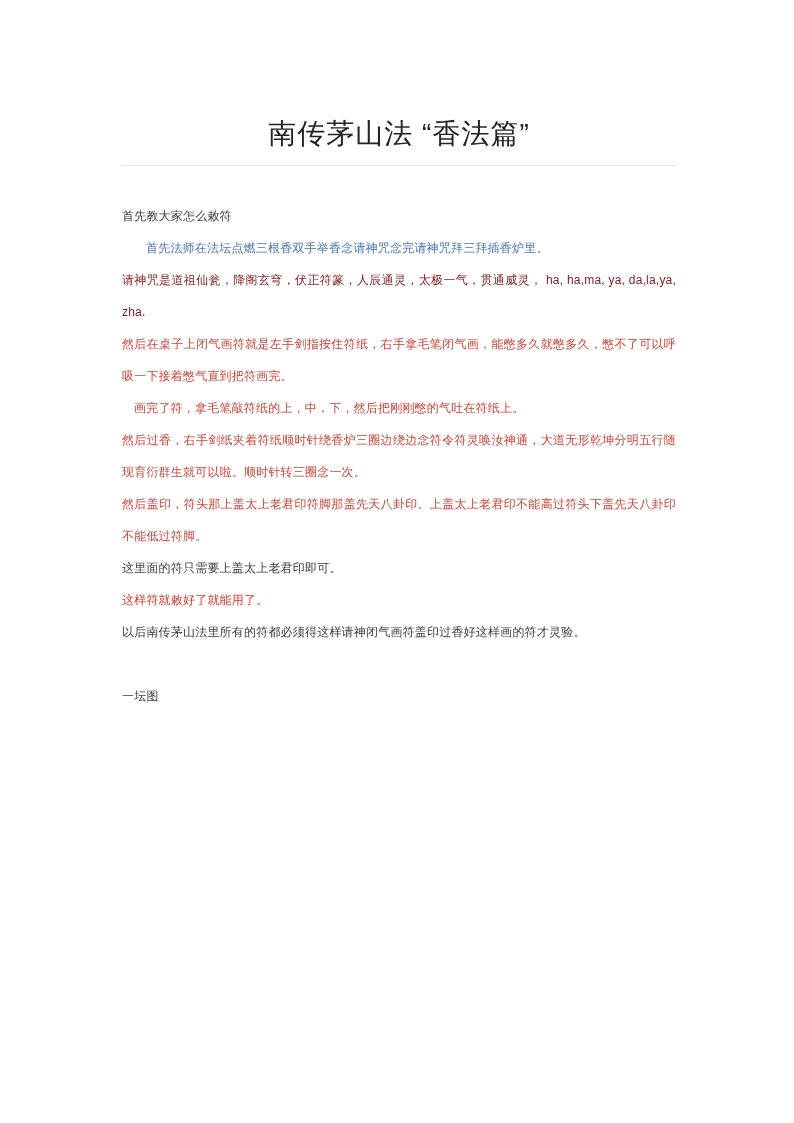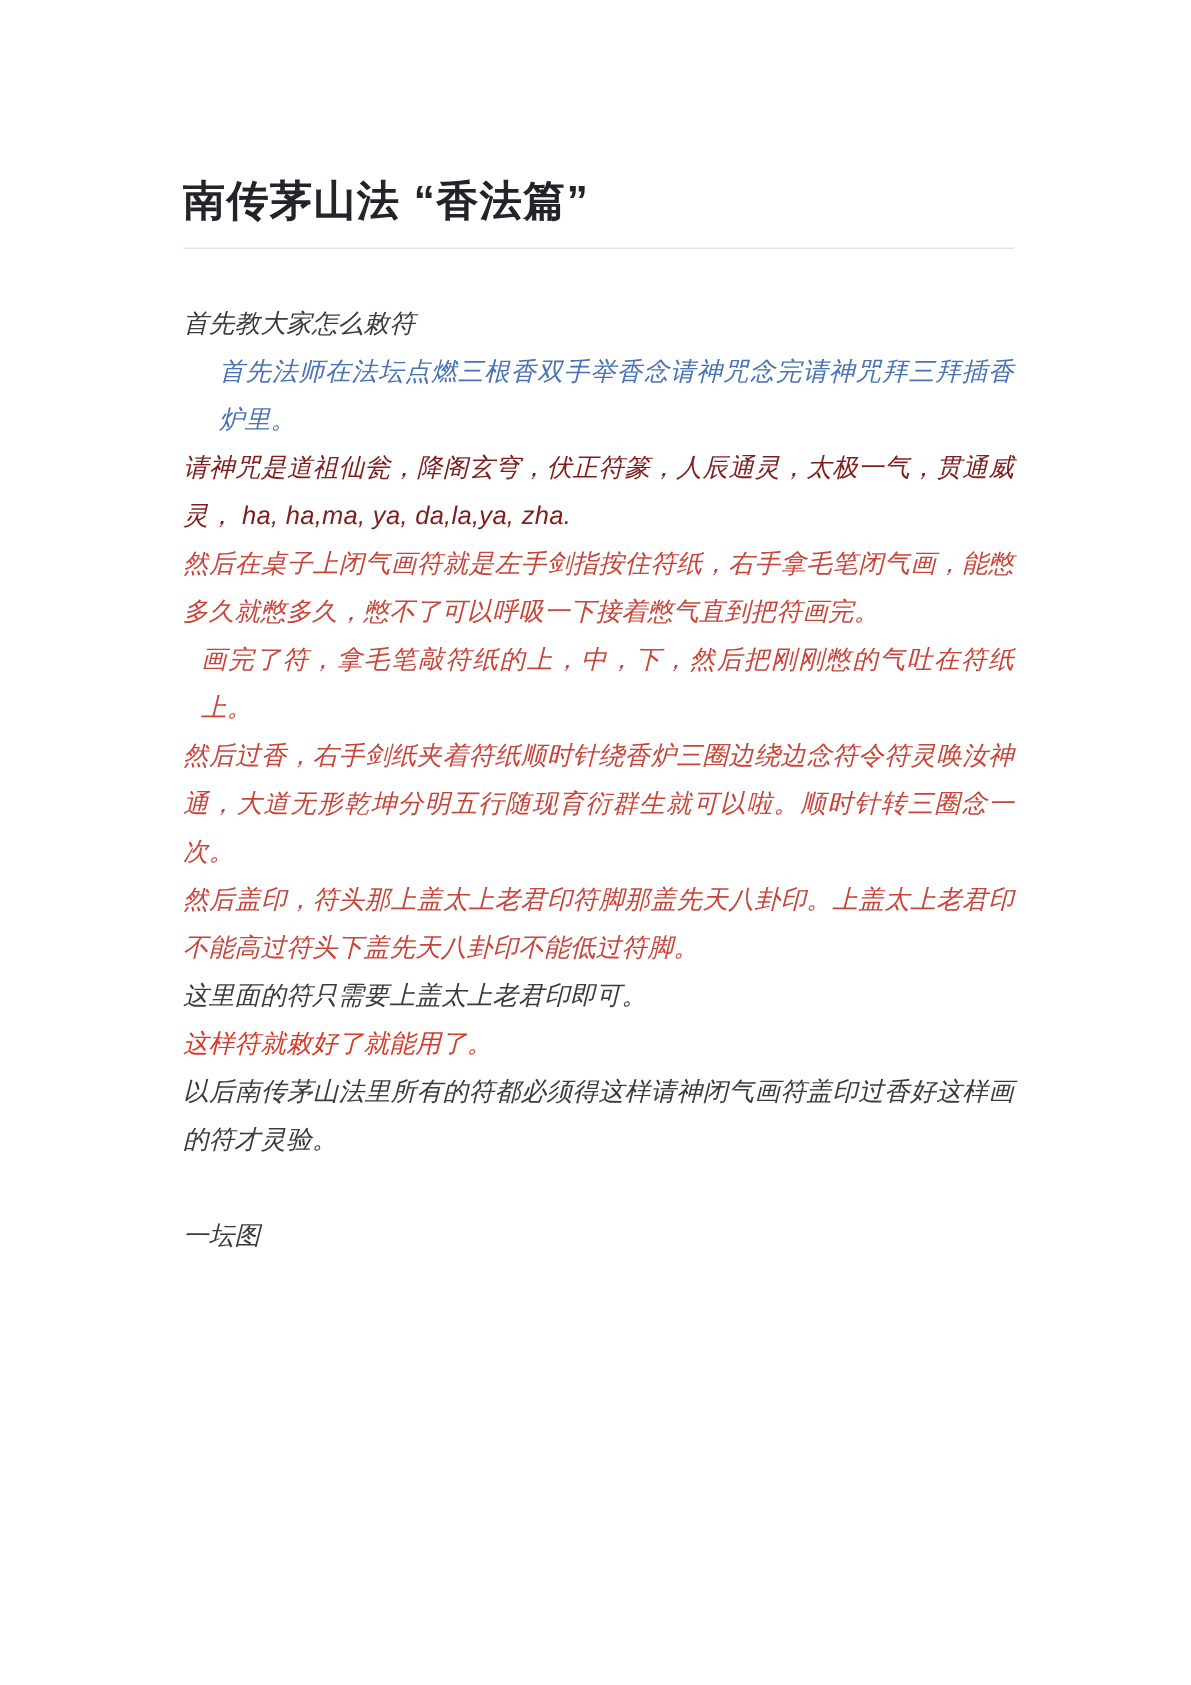--- a/index.html
+++ b/index.html
@@ -18,41 +18,41 @@
   .content {
     position: absolute;
     left: 122px;
     top: 116px;
     width: 554px;
   }
   .doc-title {
     margin: 0;
     font-size: 28px;
     line-height: 36px;
-    font-weight: bold;
+    font-weight: normal;
     color: #212529;
     letter-spacing: 1px;
+    text-align: center;
   }
   .title-divider {
     margin-top: 13px;
     height: 1px;
     background: #e3e3e3;
     width: 100%;
   }
   .doc-body {
     margin-top: 34px;
   }
   .para {
     margin: 0;
-    font-size: 17px;
+    font-size: 12px;
     line-height: 32px;
     text-align: justify;
     word-break: break-all;
     letter-spacing: 0.2px;
-    font-style: italic;
   }
   .para.gap-before {
     margin-top: 32px;
   }
   .watermark {
     position: absolute;
     left: 6px;
     top: 538px;
     font-size: 31px;
     font-weight: bold;

